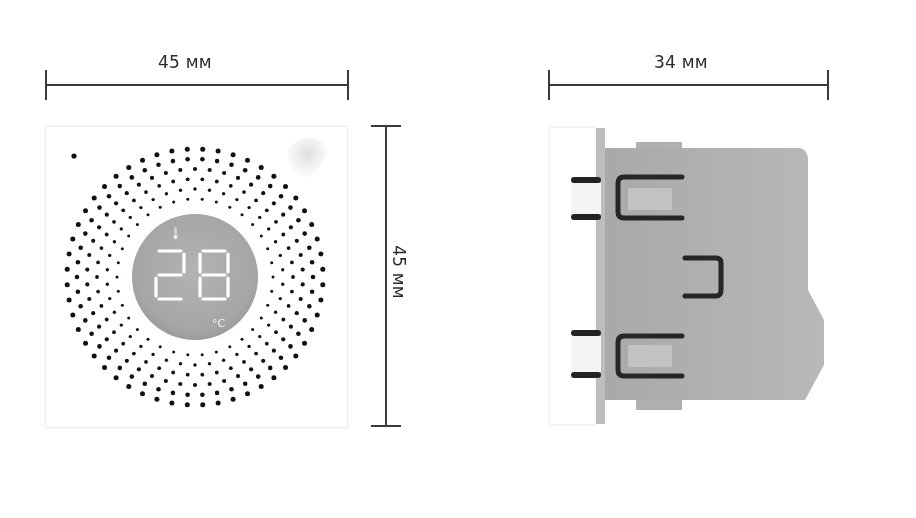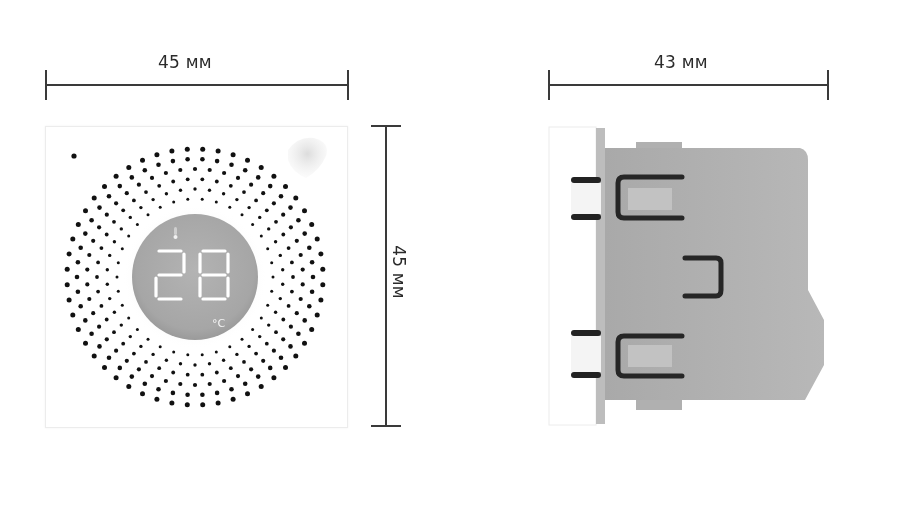--- a/index.html
+++ b/index.html
@@ -23,21 +23,21 @@
 </div>
 
 <div>
   <div class="htick" style="left:371px; top:125px; width:30px;"></div>
   <div class="vline" style="left:385px; top:126px; height:300px;"></div>
   <div class="htick" style="left:371px; top:425px; width:30px;"></div>
   <div class="dim-text" style="left:372px; top:262px; transform:rotate(90deg); transform-origin:center;">45 мм</div>
 </div>
 
 <div>
-  <div class="dim-text" style="left:654px; top:52px;">43 мм</div>
+  <div class="dim-text" style="left:654px; top:52px;">34 мм</div>
   <div class="hline" style="left:549px; top:84px; width:279px;"></div>
   <div class="vtick" style="left:548px; top:70px; height:30px;"></div>
   <div class="vtick" style="left:827px; top:70px; height:30px;"></div>
 </div>
 
 <div class="front-plate"></div>
 
 <svg width="916" height="518">
   <defs>
     <radialGradient id="displayGrad" cx="50%" cy="45%" r="55%">

